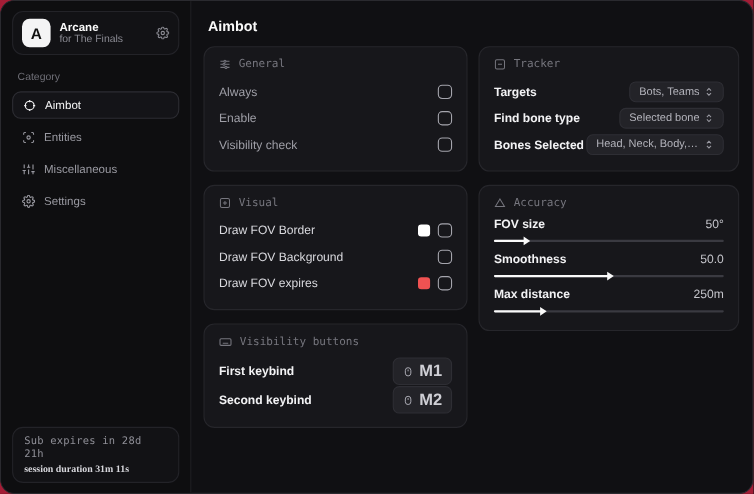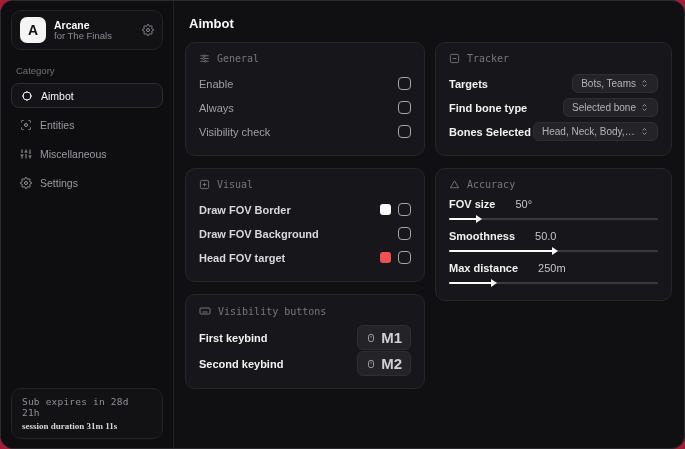--- a/index.html
+++ b/index.html
@@ -58,21 +58,21 @@
   .card-header {
     display:flex; align-items:center; gap:7px; margin-bottom:8px;
     color:#76767e; font-family:"DejaVu Sans Mono", monospace; font-size:10px;
   }
   .card-header .hicon { display:flex; color:#76767e; }
   .row {
     display:flex; align-items:center; justify-content:space-between; min-height:23px;
   }
   .row + .row { margin-top:1px; }
   .row-label { font-size:11px; color:#9f9fa7; }
-  .row-label.bright { color:#d8d8dd;font-weight:bold; }
+  .row-label.bright { color:#d8d8dd; }
   .row-label.strong { color:#f2f2f4; font-weight:bold; }
   .row-controls { display:flex; align-items:center; gap:7px; }
   .checkbox {
     width:13px; height:13px; border:1.4px solid #a5a5ad; border-radius:4px;
     background:transparent; cursor:pointer;
   }
   .swatch { width:11px; height:11px; border-radius:3px; cursor:pointer; }
   .key-btn {
     display:flex; align-items:center; gap:5px; background:#232328; border:1px solid #2e2e34;
     border-radius:6px; padding:3px 8px; color:#cfcfd5; font-size:15px; font-weight:bold;
@@ -81,21 +81,21 @@
   .key-btn .kicon { display:flex; color:#b5b5bd; }
   .select-btn {
     display:flex; align-items:center; gap:4px; background:#232328; border:1px solid #2e2e34;
     border-radius:6px; padding:3px 8px; color:#b3b3bb; font-size:10px; cursor:pointer;
     max-width:160px;
   }
   .select-btn .sel-text { white-space:nowrap; overflow:hidden; text-overflow:ellipsis; }
   .select-btn .sicon { display:flex; color:#9a9aa2; }
   
   .acc-row { margin-top:6px; }
-  .acc-top { display:flex; justify-content:flex-start; align-items:center;gap:20px; }
+  .acc-top { display:flex; justify-content:space-between; align-items:center;gap:20px; }
   .acc-value { color:#c4c4ca; font-size:11px; }
   .slider { position:relative; height:10px; margin-top:4px; cursor:pointer; }
   .slider-track { position:absolute; top:4px; left:0; right:0; height:2px; background:#3a3a41; border-radius:2px; }
   .slider-fill { position:absolute; top:4px; left:0; height:2px; background:#fafafa; border-radius:2px; }
   .slider-thumb {
     position:absolute; top:1px; width:0; height:0; margin-left:-2px;
     border-left:6px solid #fafafa; border-top:4px solid transparent; border-bottom:4px solid transparent;
   }
 </style>
 </head>
@@ -199,25 +199,25 @@
                   <line x1="21" y1="18" x2="16" y2="18"></line>
                   <line x1="12" y1="18" x2="3" y2="18"></line>
                   <circle cx="12" cy="6" r="2"></circle>
                   <circle cx="10" cy="12" r="2"></circle>
                   <circle cx="14" cy="18" r="2"></circle>
                 </svg>
             </span>
             <span>General</span>
           </div>
           <div class="row">
+            <span class="row-label">Always</span>
+            <span class="checkbox"></span>
+          </div>
+          <div class="row">
             <span class="row-label">Enable</span>
-            <span class="checkbox"></span>
-          </div>
-          <div class="row">
-            <span class="row-label">Always</span>
             <span class="checkbox"></span>
           </div>
           <div class="row">
             <span class="row-label">Visibility check</span>
             <span class="checkbox"></span>
           </div>
         </div>
 
         <div class="card">
           <div class="card-header">
@@ -237,21 +237,21 @@
               <span class="checkbox"></span>
             </span>
           </div>
           <div class="row">
             <span class="row-label bright">Draw FOV Background</span>
             <span class="row-controls">
               <span class="checkbox"></span>
             </span>
           </div>
           <div class="row">
-            <span class="row-label bright">Head FOV target</span>
+            <span class="row-label bright">Draw FOV expires</span>
             <span class="row-controls">
               <span class="swatch" style="background: rgb(240, 82, 82);"></span>
               <span class="checkbox"></span>
             </span>
           </div>
         </div>
 
         <div class="card">
           <div class="card-header">
             <span class="hicon">

